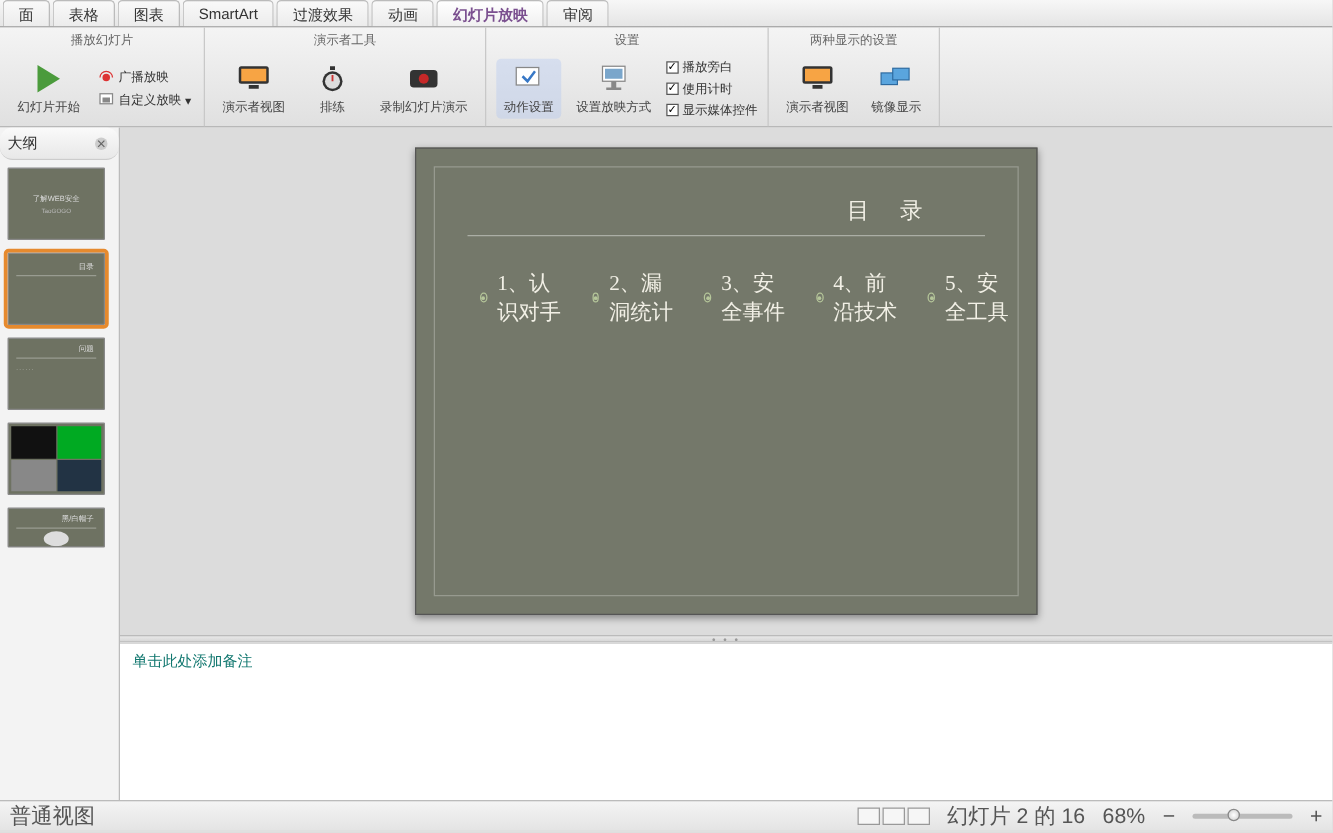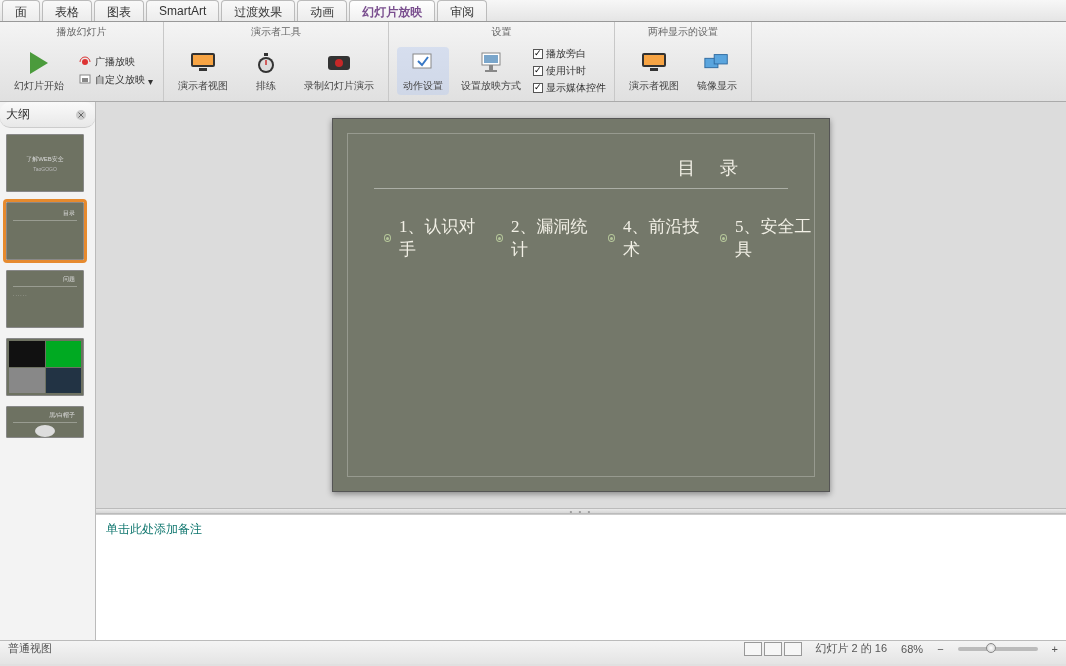--- a/index.html
+++ b/index.html
@@ -216,21 +216,21 @@
 }
 
 
 .statusbar {
   height: 24px;
   background: linear-gradient(#f4f4f4,#e4e4e4);
   border-top: 1px solid #bbb;
   display: flex;
   align-items: flex-start;
   padding: 0 8px;
-  font-size: 11px;
+  font-size: 17px;
   color:#555;
   justify-content: space-between;
 }
 .status-right { display:flex; align-items:center; gap:14px; }
 .zoom-slider {
   width: 80px; height:4px; background:#bbb; border-radius:2px; position:relative;
 }
 .zoom-thumb {
   width:10px; height:10px; border-radius:50%;
   background: radial-gradient(#fff,#ccc);
@@ -444,20 +444,24 @@
               <div class="toc-item">
                 <span class="bullet"></span>
                 <span>1、认识对手</span>
               </div>
               <div class="toc-item">
                 <span class="bullet"></span>
                 <span>2、漏洞统计</span>
               </div>
               <div class="toc-item">
                 <span class="bullet"></span>
+                <span>3、安全事件</span>
+              </div>
+              <div class="toc-item">
+                <span class="bullet"></span>
                 <span>4、前沿技术</span>
               </div>
               <div class="toc-item">
                 <span class="bullet"></span>
                 <span>5、安全工具</span>
               </div>
             </div>
         </div>
       </div>
     </div>

